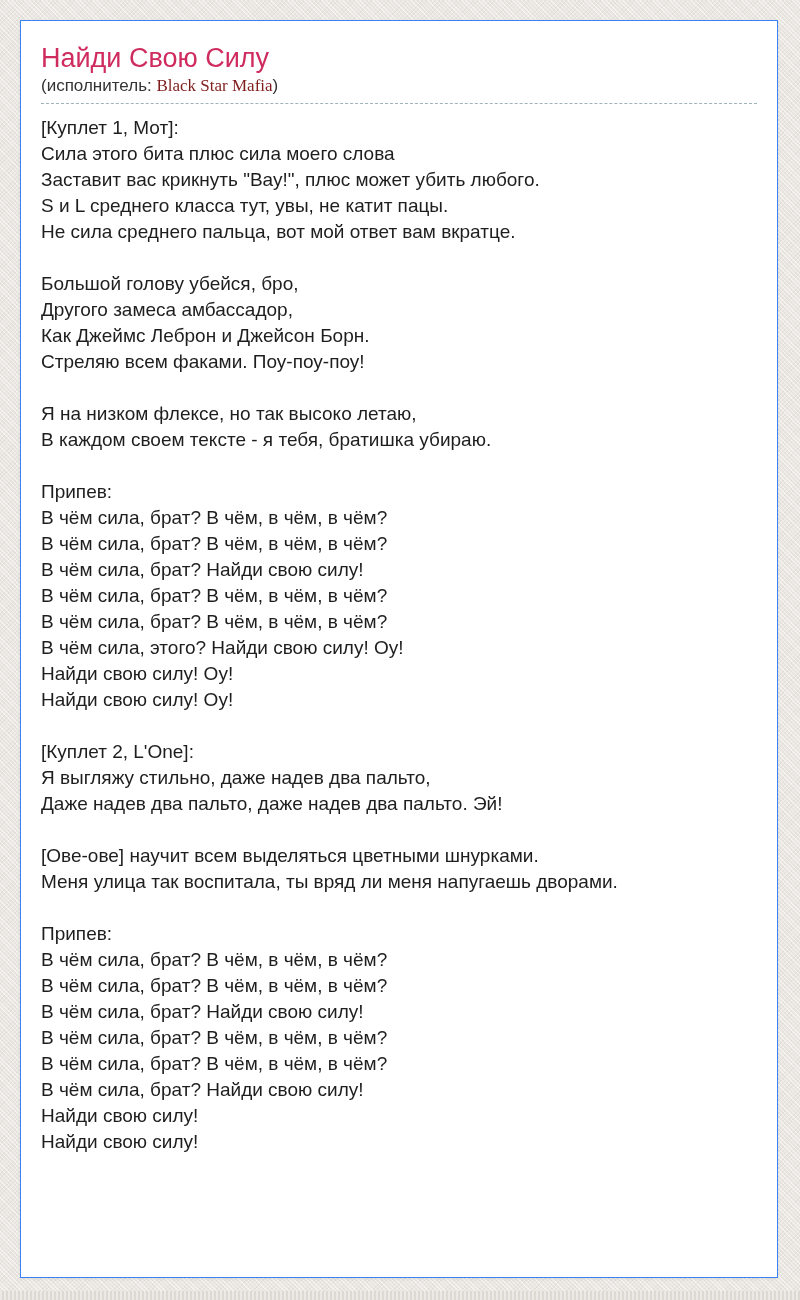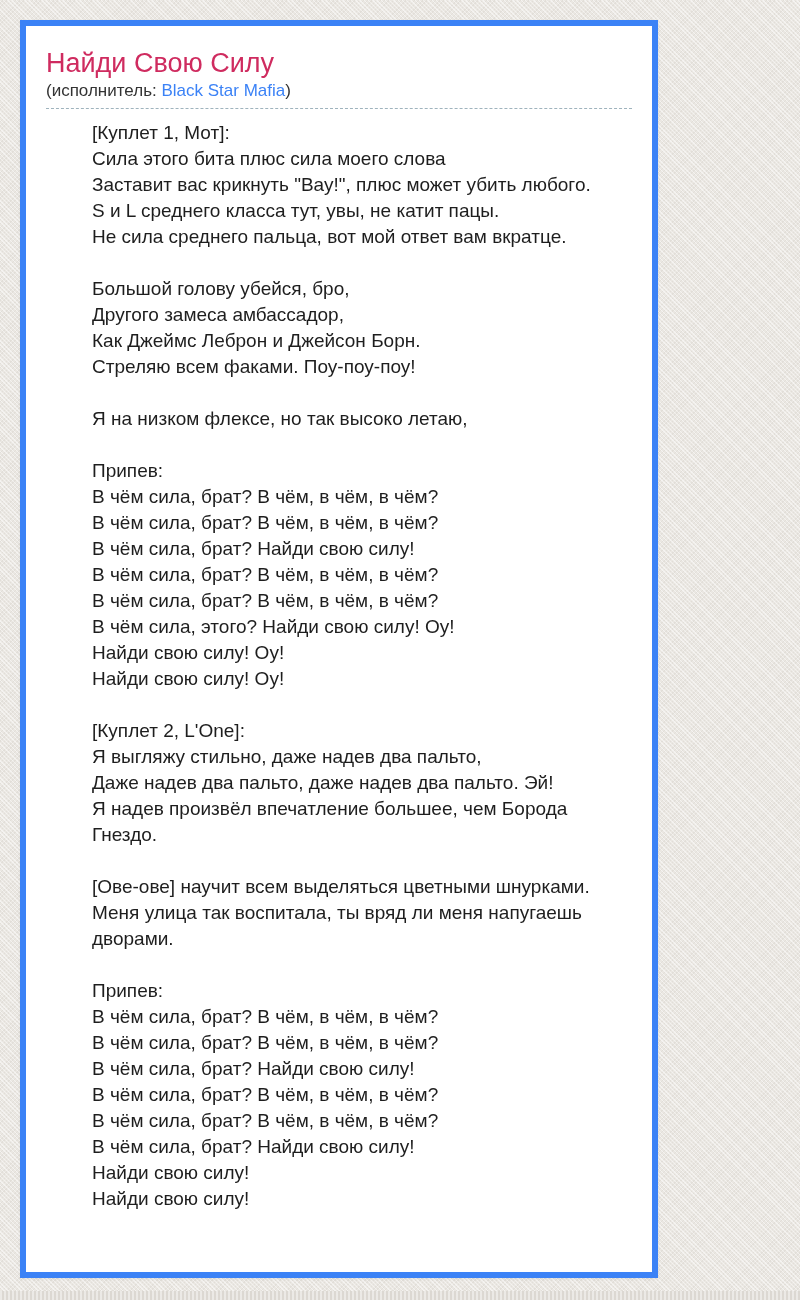--- a/index.html
+++ b/index.html
@@ -26,24 +26,24 @@
     width: 800px;
     height: 9px;
     background-color: #dcd8d2;
     background-image: repeating-linear-gradient(90deg, rgba(255,255,255,0.45) 0 2px, rgba(0,0,0,0) 2px 4px);
   }
 
   .card {
     position: absolute;
     left: 20px;
     top: 20px;
-    width: 638px;
+    width: 758px;
     height: 1258px;
     background: #ffffff;
-    border: 6px solid #3b82f6;
+    border: 1px solid #3b82f6;
     box-shadow: 0 1px 3px rgba(0,0,0,0.07);
     padding: 22px 20px 0 20px;
   }
 
   .song-title {
     font-size: 27px;
     line-height: 30px;
     font-weight: normal;
     color: #cf2b5f;
   }
@@ -51,31 +51,31 @@
   .subtitle {
     font-size: 17px;
     line-height: 22px;
     color: #333333;
     padding-top: 2px;
     padding-bottom: 6px;
     border-bottom: 1px dashed #9fb3bd;
   }
 
   .artist-link {
-    color: #3b82f6;
+    color: #7f1d1d;
     text-decoration: none;
     cursor: pointer;
+    font-family: Liberation Serif, serif;
   }
 
   .lyrics {
     margin-top: 11px;
     font-size: 19px;
     line-height: 26px;
     color: #1e1e1e;
-    margin-left: 46px;
   }
 
   .lyric-line {
     white-space: pre-wrap;
     min-height: 26px;
   }
 </style>
 </head>
 <body>
 
@@ -92,35 +92,35 @@
       <div class="lyric-line">Заставит вас крикнуть "Вау!", плюс может убить любого.</div>
       <div class="lyric-line">S и L среднего класса тут, увы, не катит пацы.</div>
       <div class="lyric-line">Не сила среднего пальца, вот мой ответ вам вкратце.</div>
       <div class="lyric-line">&nbsp;</div>
       <div class="lyric-line">Большой голову убейся, бро,</div>
       <div class="lyric-line">Другого замеса амбассадор,</div>
       <div class="lyric-line">Как Джеймс Леброн и Джейсон Борн.</div>
       <div class="lyric-line">Стреляю всем факами. Поу-поу-поу!</div>
       <div class="lyric-line">&nbsp;</div>
       <div class="lyric-line">Я на низком флексе, но так высоко летаю,</div>
+      <div class="lyric-line">В каждом своем тексте - я тебя, братишка убираю.</div>
       <div class="lyric-line">&nbsp;</div>
       <div class="lyric-line">Припев:</div>
       <div class="lyric-line">В чём сила, брат? В чём, в чём, в чём?</div>
       <div class="lyric-line">В чём сила, брат? В чём, в чём, в чём?</div>
       <div class="lyric-line">В чём сила, брат? Найди свою силу!</div>
       <div class="lyric-line">В чём сила, брат? В чём, в чём, в чём?</div>
       <div class="lyric-line">В чём сила, брат? В чём, в чём, в чём?</div>
       <div class="lyric-line">В чём сила, этого? Найди свою силу! Оу!</div>
       <div class="lyric-line">Найди свою силу! Оу!</div>
       <div class="lyric-line">Найди свою силу! Оу!</div>
       <div class="lyric-line">&nbsp;</div>
       <div class="lyric-line">[Куплет 2, L'One]:</div>
       <div class="lyric-line">Я выгляжу стильно, даже надев два пальто,</div>
       <div class="lyric-line">Даже надев два пальто, даже надев два пальто. Эй!</div>
-      <div class="lyric-line">Я надев произвёл впечатление большее, чем Борода Гнездо.</div>
       <div class="lyric-line">&nbsp;</div>
       <div class="lyric-line">[Ове-ове] научит всем выделяться цветными шнурками.</div>
       <div class="lyric-line">Меня улица так воспитала, ты вряд ли меня напугаешь дворами.</div>
       <div class="lyric-line">&nbsp;</div>
       <div class="lyric-line">Припев:</div>
       <div class="lyric-line">В чём сила, брат? В чём, в чём, в чём?</div>
       <div class="lyric-line">В чём сила, брат? В чём, в чём, в чём?</div>
       <div class="lyric-line">В чём сила, брат? Найди свою силу!</div>
       <div class="lyric-line">В чём сила, брат? В чём, в чём, в чём?</div>
       <div class="lyric-line">В чём сила, брат? В чём, в чём, в чём?</div>

